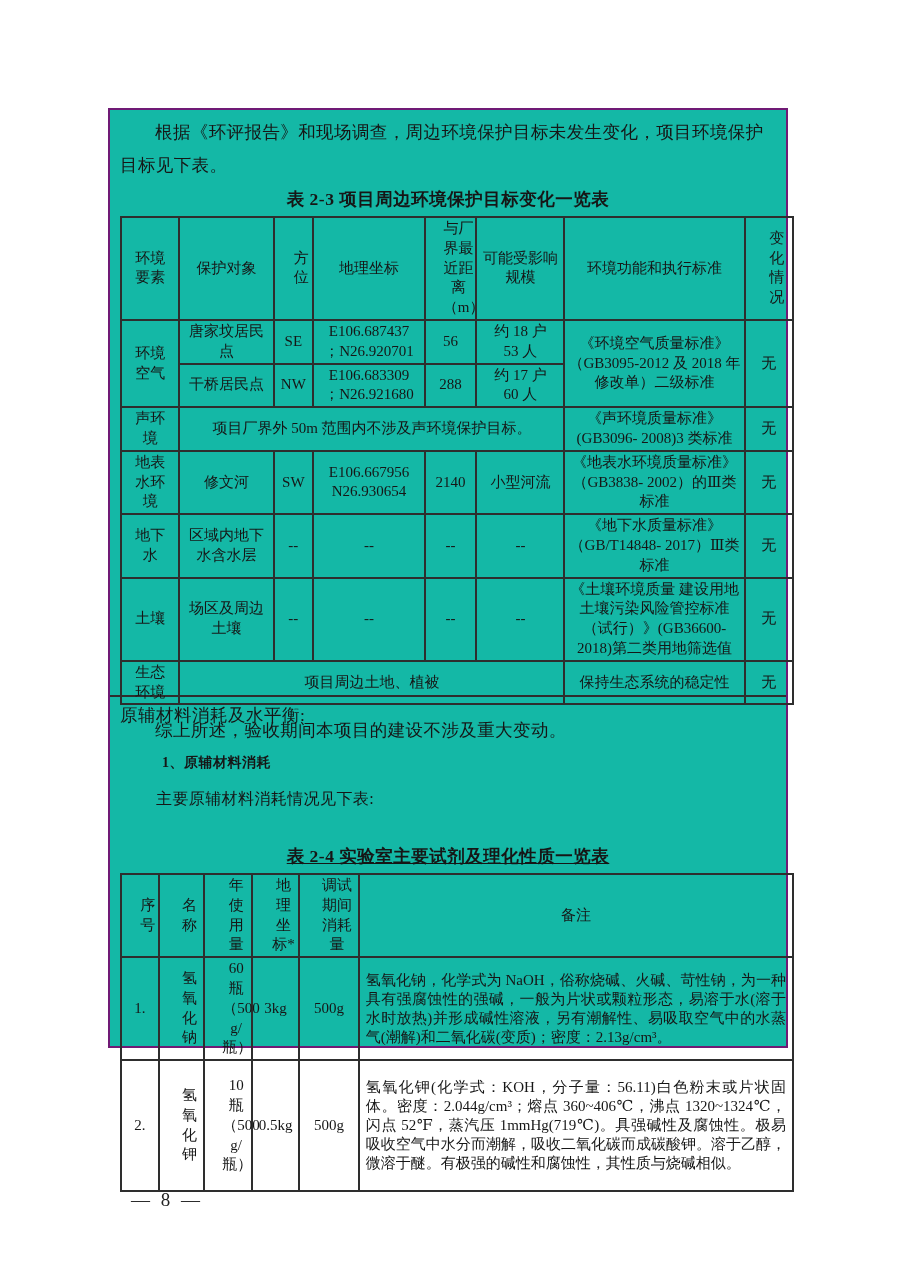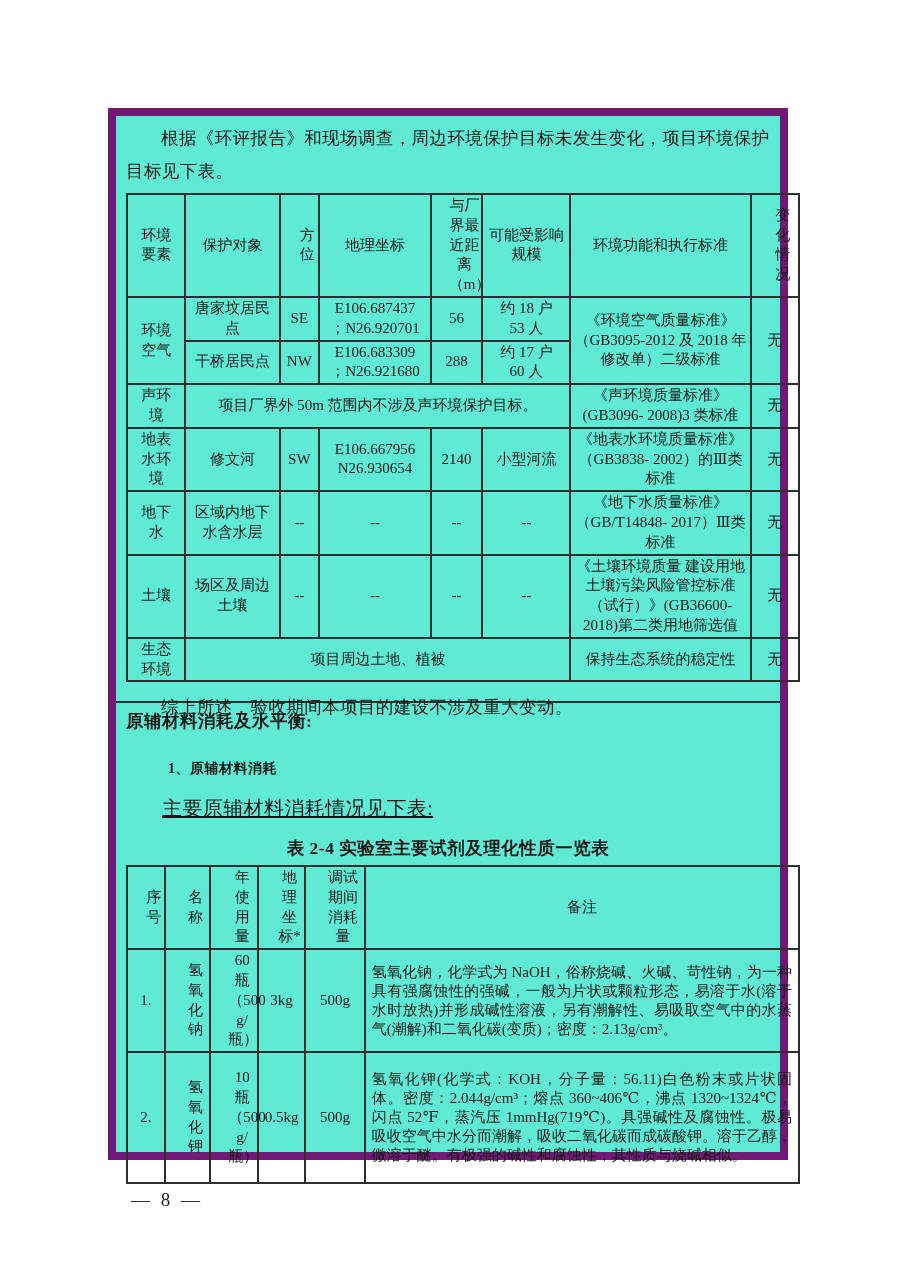--- a/index.html
+++ b/index.html
@@ -3,54 +3,55 @@
 <meta charset="utf-8">
 <style>
   * { margin:0; padding:0; box-sizing:border-box; }
   html,body { background:#ffffff; }
   body {
     width:900px; height:1273px; position:relative;
     font-family:"Liberation Serif","DejaVu Serif",serif;
     color:#161616;
   }
   .content-box {
-    position:absolute; left:108px; top:108px; width:680px; height:1052px;
-    border:8px solid #701a75; background:#5eead4;
+    position:absolute; left:108px; top:108px; width:680px; height:940px;
+    border:2px solid #701a75; background:#14b8a6;
   }
   .sec1 { height:587px; border-bottom:2px solid #2e2e2e; padding:6px 10px 0 10px; }
   .sec2 { padding:4px 10px 0 10px; }
   .para { font-size:17.5px; line-height:33px; text-indent:2em; letter-spacing:0.4px; }
   .tbl-title { text-align:center; font-weight:bold; font-size:17.5px; margin-top:5px; letter-spacing:0.5px; }
   table { border-collapse:collapse; width:674px; margin:5px auto 0 auto; table-layout:fixed; }
   th, td {
     border:2px solid #2e2e2e; font-size:15px; font-weight:normal;
     text-align:center; vertical-align:middle; padding:1px 3px; line-height:1.32;
   }
   .narrow { padding-left:13px; padding-right:13px; }
   .tight  { padding-left:17px;  padding-right:1px; }
   .pre { white-space:pre-line; }
   .remark { text-align:justify; text-align-last:left; padding:2px 6px; line-height:19px; }
-  .sec-heading { font-size:17.5px; font-weight:bold; letter-spacing:0.5px; margin-top:2px; }
+  .sec-heading { font-size:17.5px; font-weight:normal; letter-spacing:0.5px; margin-top:2px; }
   .sub-heading { font-size:14px; font-weight:bold; letter-spacing:0.5px; margin:27px 0 0 42px; }
-  .sec2-para   { font-size:20px; margin:17px 0 0 36px; letter-spacing:0.4px;text-decoration:underline; }
-  .t24-title   { margin-top:14px; }
+  .sec2-para   { font-size:16px; margin:17px 0 0 36px; letter-spacing:0.4px; }
+  .t24-title   { margin-top:34px;text-decoration:underline; }
   .conclusion  { margin-top:9px;font-family:Liberation Serif, serif; }
   .page-number {
     position:absolute; left:131px; top:1189px;
     font-size:19px; letter-spacing:3px; color:#222;
   }
 </style>
 </head>
 <body>
 
 <div class="content-box">
 
   <section class="sec1">
     <p class="para">根据《环评报告》和现场调查，周边环境保护目标未发生变化，项目环境保护目标见下表。</p>
 
+    <div class="tbl-title">表 2-3 项目周边环境保护目标变化一览表</div>
 
     <table class="t23">
       <colgroup>
         <col style="width:8.7%">
           <col style="width:14.0%">
           <col style="width:5.9%">
         <col style="width:16.6%">
           <col style="width:7.7%">
           <col style="width:13.1%">
         <col style="width:26.8%">

